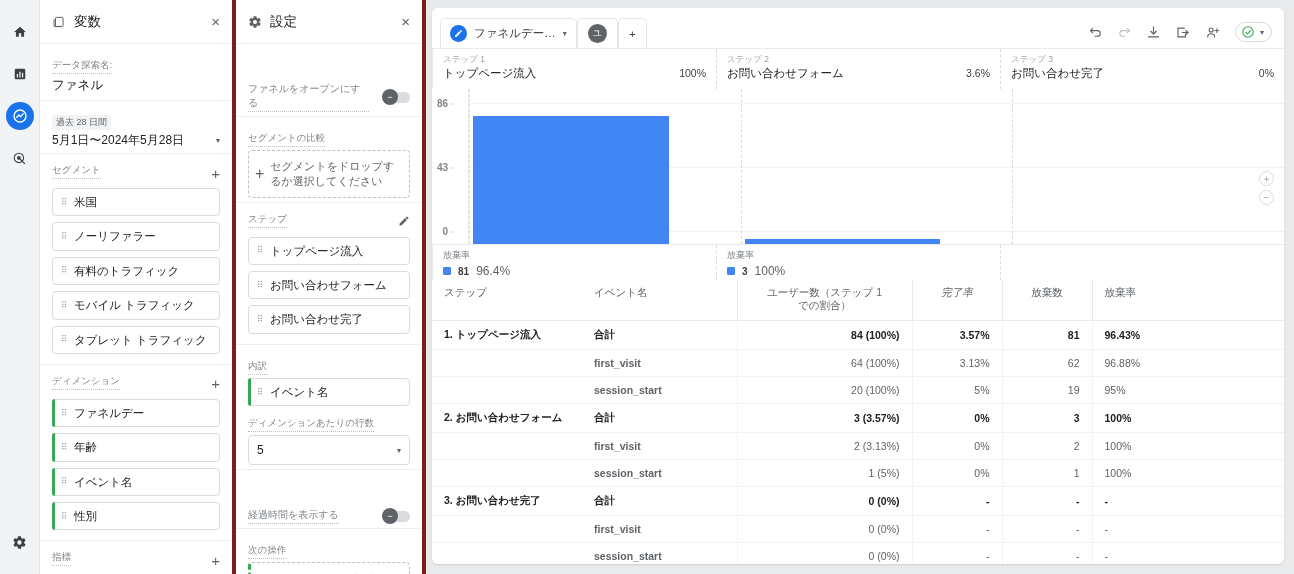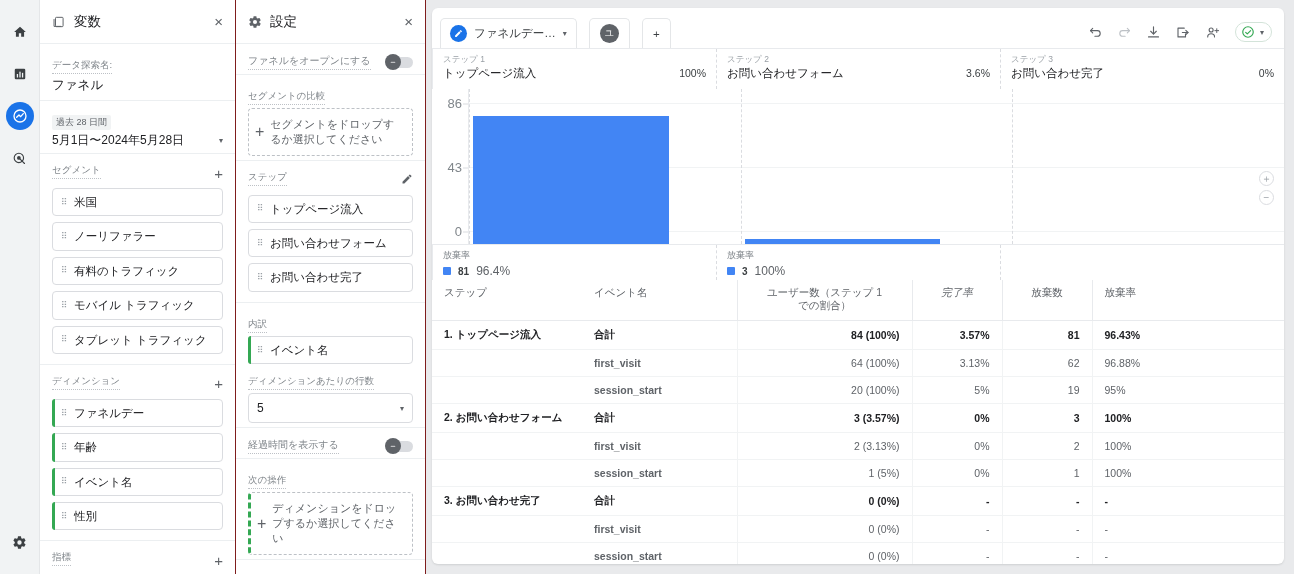--- a/index.html
+++ b/index.html
@@ -22,21 +22,21 @@
     display: flex; align-items: center; justify-content: center;
     border-radius: 50%; color: #3c4043; cursor: pointer;
   }
   .rail-icon.active { background: #1a73e8; color: #fff; }
   .rail-spacer { flex: 1; }
   .rail-bottom { margin-bottom: 18px; }
 
   
   .panel {
     background: #fff; height: 100%; overflow: hidden;
-    border-right: 1px solid #7f1d1d; flex-shrink: 0;
+    border-right: 4px solid #7f1d1d; flex-shrink: 0;
   }
   .panel-vars { width: 196px; }
   .panel-settings { width: 190px; }
   .panel-head {
     height: 44px; display: flex; align-items: center; padding: 0 12px;
     border-bottom: 1px solid #eceff1; gap: 8px;
   }
   .panel-head .ttl { font-size: 13.5px; color: #202124; flex: 1; }
   .panel-head .ico { color: #5f6368; display: flex; align-items: center; }
   .x-btn { color: #5f6368; font-size: 15px; cursor: pointer; line-height: 1; }
@@ -78,21 +78,21 @@
   }
 
   .drop-zone {
     border: 1px dashed #bdc1c6; border-radius: 4px;
     padding: 8px 8px 8px 6px; display: flex; align-items: center; gap: 6px;
     font-size: 11px; color: #5f6368; cursor: pointer; line-height: 1.35;
   }
   .drop-zone .pl { font-size: 16px; color: #5f6368; flex-shrink: 0; }
   .drop-zone.dim-zone { border-left: 3px dashed #34a853; }
 
-  .toggle-row { display: flex; align-items: center; gap: 15px; }
+  .toggle-row { display: flex; align-items: center; gap: 15px; margin-top: 28px; }
   .toggle-row .tl { font-size: 10px; color: #80868b; border-bottom: 1px dotted #bdc1c6; padding-bottom:1px;}
   .toggle {
     width: 26px; height: 11px; border-radius: 6px; background: #dadce0;
     position: relative; margin-left: auto; cursor: pointer; flex-shrink: 0;
   }
   .toggle::after {
     content: "−"; position: absolute; left: -2px; top: -3px;
     width: 16px; height: 16px; border-radius: 50%; background: #5f6368;
     color: #fff; font-size: 9px; display: flex; align-items: center; justify-content: center;
   }
@@ -105,21 +105,21 @@
   .select-box .caret2 { margin-left: auto; color: #5f6368; font-size: 8px; }
 
   
   .main { flex: 1; padding: 8px 10px 10px 6px; display: flex; flex-direction: column; min-width: 0; }
   .card {
     background: #fff; border-radius: 6px; flex: 1;
     display: flex; flex-direction: column; overflow: hidden;
     box-shadow: 0 1px 2px rgba(60,64,67,.15);
   }
 
-  .tabbar { height: 40px; display: flex; align-items: flex-end; padding: 0 8px; gap: 12px; flex-shrink: 0; }
+  .tabbar { height: 40px; display: flex; align-items: flex-end; padding: 0 8px; gap: 0; flex-shrink: 0; }
   .tab {
     display: flex; align-items: center; gap: 7px; height: 30px;
     padding: 0 9px; border-radius: 5px 5px 0 0; background: #fff;
     border: 1px solid #e4e6e8; border-bottom: none;
     font-size: 11.5px; color: #3c4043; cursor: pointer;
   }
   .tab.plain { padding: 0 10px; }
   .tab-pencil {
     width: 17px; height: 17px; border-radius: 50%; background: #1a73e8;
     display: flex; align-items: center; justify-content: center; flex-shrink: 0;
@@ -146,22 +146,23 @@
   }
   .step-head:first-child { border-left: 1px solid #e8eaed; }
   .step-head .sl { font-size: 8.5px; color: #9aa0a6; }
   .step-head .row2 { display: flex; align-items: baseline; }
   .step-head .sn { font-size: 11.5px; color: #202124; }
   .step-head .sp { margin-left: auto; font-size: 10.5px; color: #3c4043; }
 
   .plot-wrap { display: flex; height: 155px; position: relative; }
   .yaxis { width: 36px; position: relative; flex-shrink: 0; }
   .ytick {
-    position: absolute; right: 6px; font-size: 13px; color: #80868b;
+    position: absolute; right: 20px; font-size: 10px; color: #80868b;
     transform: translateY(-50%);
+    font-weight: bold;
   }
   .ytick::after {
     content: ""; position: absolute; right: -6px; top: 50%; width: 5px;
     height: 1px; background: #dadce0;
   }
   .plot { flex: 1; position: relative; border-left: 1px solid #e8eaed; }
   .gridline { position: absolute; left: 0; right: 0; height: 1px; background: #f1f3f4; }
   .step-col {
     position: absolute; top: 0; bottom: 0;
     border-left: 1px dashed #dadce0;

